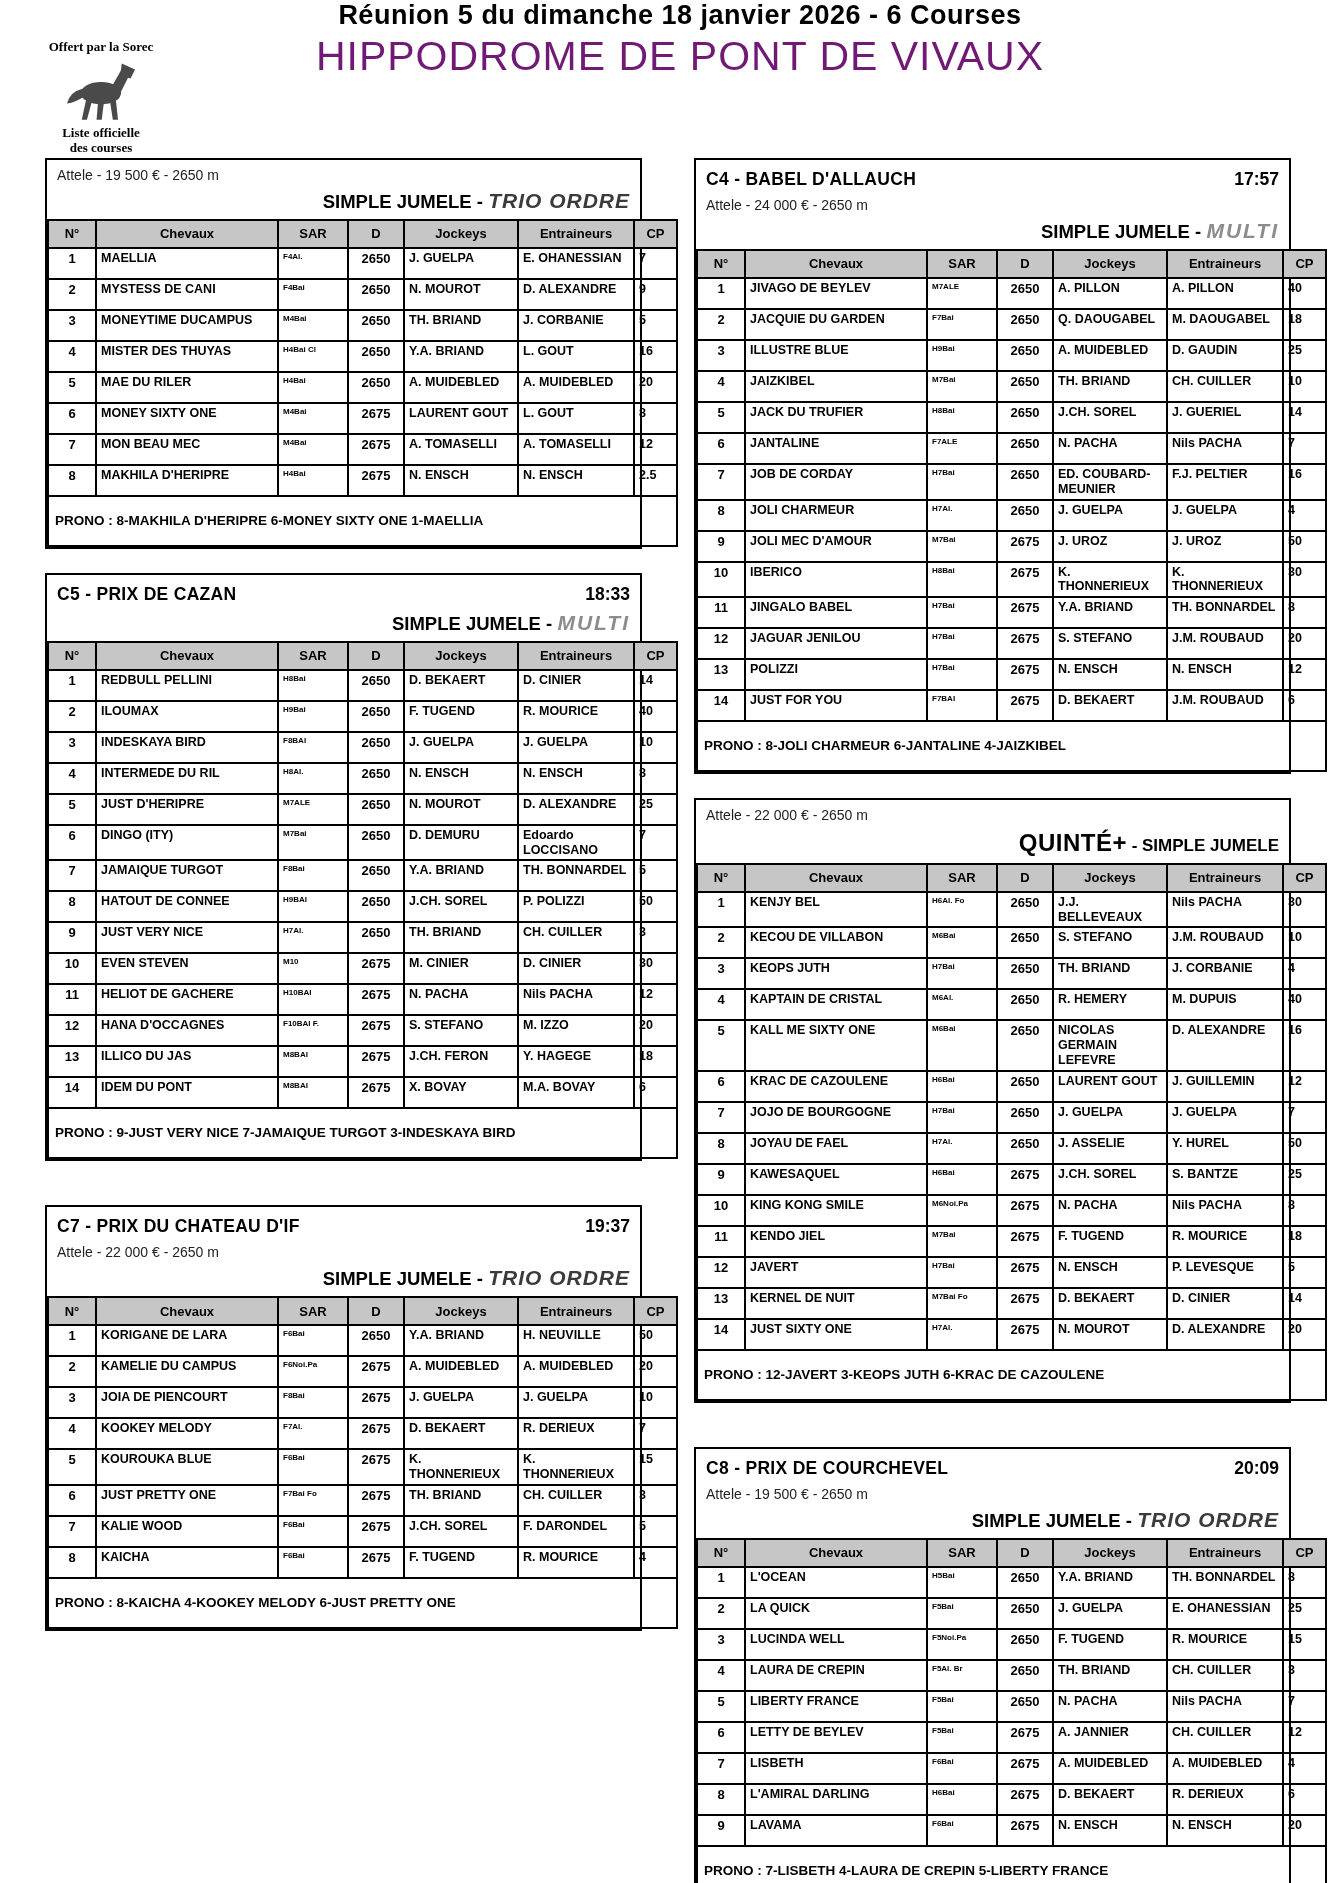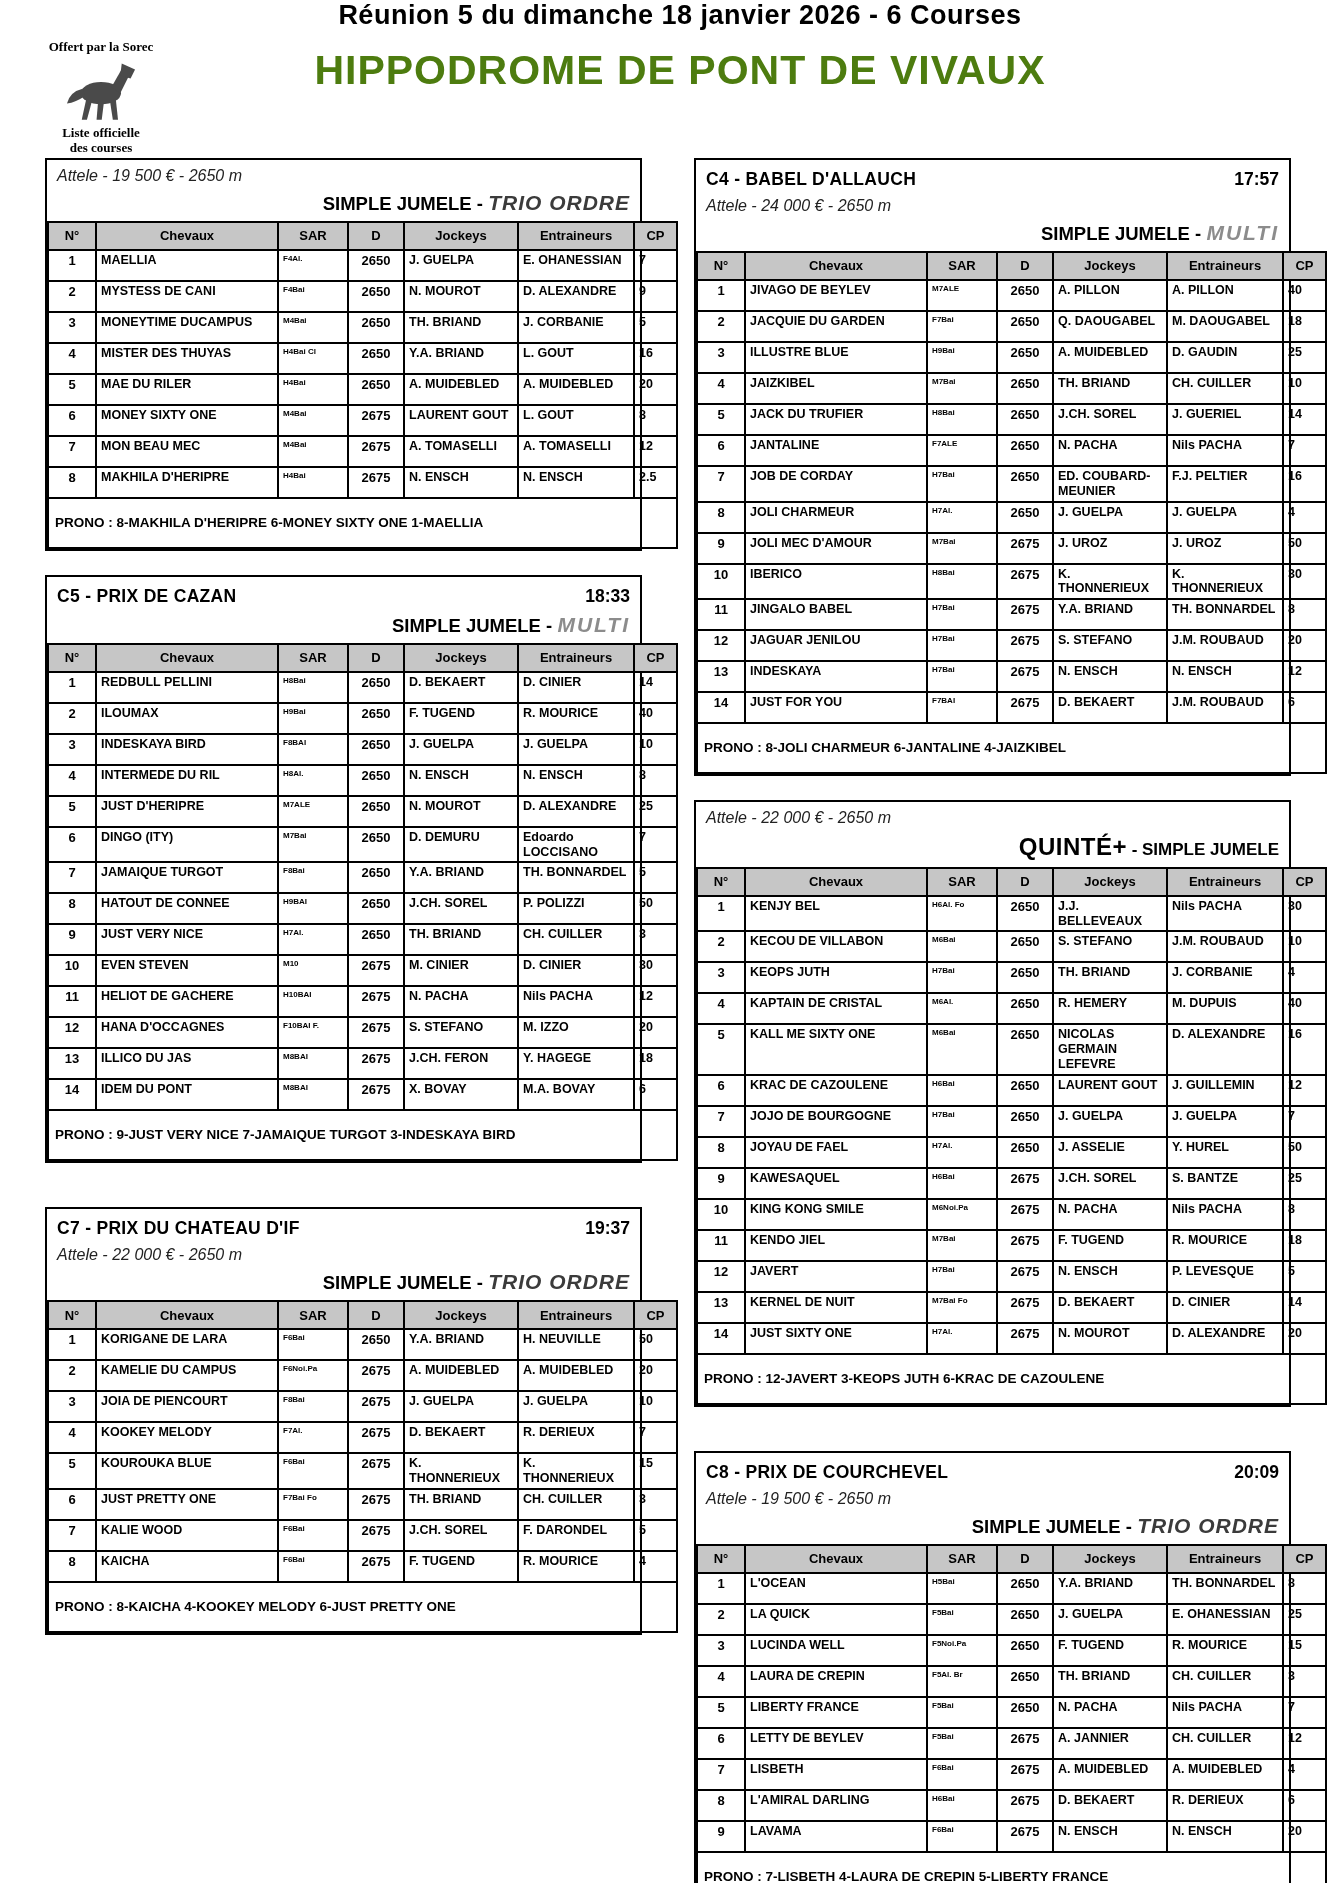--- a/index.html
+++ b/index.html
@@ -13,32 +13,32 @@
   .logo{
     position:absolute;left:42px;top:40px;width:118px;text-align:center;
     font-family:"Liberation Serif",serif;
   }
   .logo-top{font-size:13px;font-weight:bold;line-height:1.1;}
   .logo-horse{width:74px;height:70px;margin:2px auto 0;}
   .logo-horse svg{width:100%;height:100%;}
   .logo-bottom{font-size:13px;font-weight:bold;line-height:1.15;}
   .header-titles{width:1100px;margin:0 auto 0 130px;text-align:center;}
   .header-line1{font-size:27px;font-weight:bold;letter-spacing:.5px;}
-  .header-line2{font-size:41px;font-weight:bold;color:#4d7c0f;letter-spacing:1px;margin-top:16px;}
+  .header-line2{font-size:41px;font-weight:normal;color:#701a75;letter-spacing:1px;margin-top:2px;}
   
   .columns{display:flex;padding:8px 46px 20px 45px;gap:52px;}
   .col{width:597px;flex:0 0 597px;display:flex;flex-direction:column;}
   .col .race-card:nth-child(1){margin-bottom:24px;}
   .col .race-card:nth-child(2){margin-bottom:44px;}
   
   .race-card{border:2px solid #000;background:#fff;}
   .race-head{display:flex;justify-content:space-between;align-items:baseline;padding:9px 10px 0 10px;}
   .race-title{font-size:17.5px;font-weight:bold;letter-spacing:.3px;}
   .race-time{font-size:17.5px;font-weight:bold;}
-  .race-meta{font-size:16px;color:#222;padding:7px 10px 0 10px;font-style:italic;}
+  .race-meta{font-size:14px;color:#222;padding:7px 10px 0 10px;}
   .race-bet{text-align:right;padding:6px 10px 2px 10px;white-space:nowrap;}
   .bet-plain{font-size:18.5px;font-weight:bold;}
   .bet-trio{font-size:21px;font-weight:bold;font-style:italic;color:#3b3b3b;letter-spacing:1px;}
   .bet-multi{font-size:21px;font-weight:bold;font-style:italic;color:#8c8c8c;letter-spacing:2px;}
   .bet-quinte{font-size:24px;font-weight:bold;letter-spacing:.5px;}
   .bet-quinte-suffix{font-size:17px;font-weight:bold;}
   
   table.race-table{border-collapse:collapse;width:100%;margin-top:4px;table-layout:fixed;}
   .race-table th,.race-table td{
     border:2px solid #000;vertical-align:top;padding:2px 4px;
@@ -563,21 +563,21 @@
               <td class="c-num">12</td>
               <td class="c-horse">JAGUAR JENILOU</td>
               <td class="c-sar">H7Bai</td>
               <td class="c-d">2675</td>
               <td class="c-jockey">S. STEFANO</td>
               <td class="c-trainer">J.M. ROUBAUD</td>
               <td class="c-cp">20</td>
             </tr>
             <tr class="data-row">
               <td class="c-num">13</td>
-              <td class="c-horse">INDESKAYA</td>
+              <td class="c-horse">POLIZZI</td>
               <td class="c-sar">H7Bai</td>
               <td class="c-d">2675</td>
               <td class="c-jockey">N. ENSCH</td>
               <td class="c-trainer">N. ENSCH</td>
               <td class="c-cp">12</td>
             </tr>
             <tr class="data-row">
               <td class="c-num">14</td>
               <td class="c-horse">JUST FOR YOU</td>
               <td class="c-sar">F7BAI</td>

